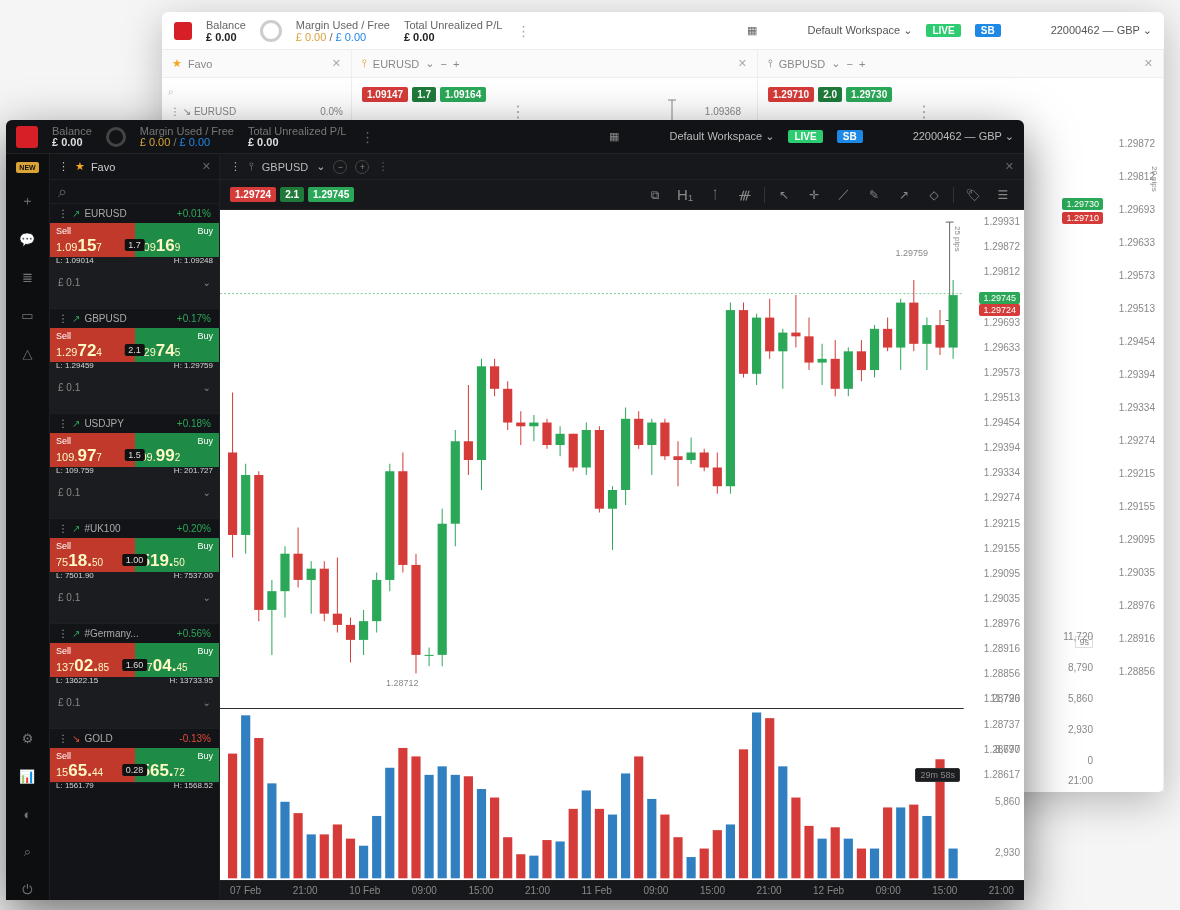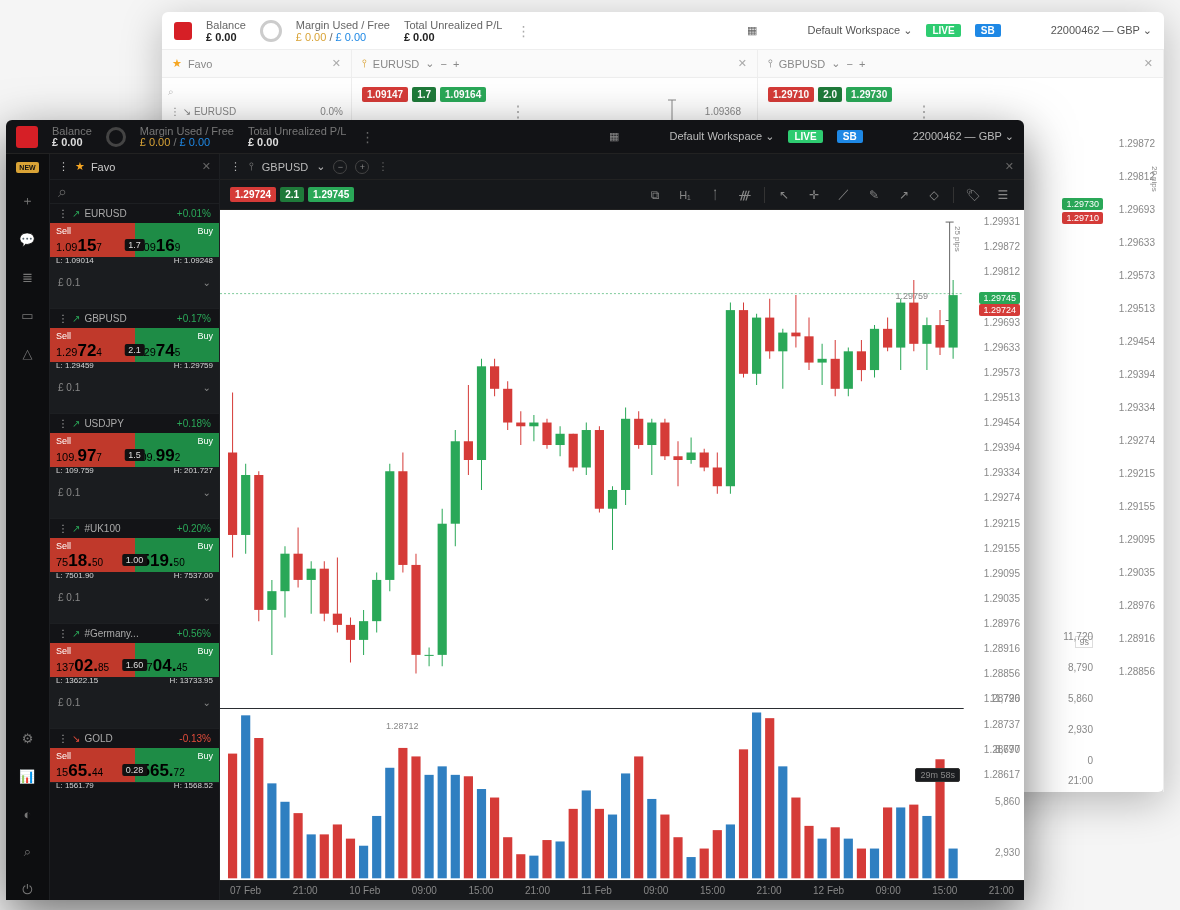--- a/index.html
+++ b/index.html
@@ -67,21 +67,21 @@
 .watch-tab .close{margin-left:auto; color:#666;}
 .watch-search{height:24px; display:flex; align-items:center; padding:0 8px; color:#666; border-bottom:1px solid #1d1f22;}
 .inst { border-bottom:1px solid #1d1f22; }
 .inst-hdr{display:flex; align-items:center; gap:4px; padding:4px 8px; font-size:10px; color:#aaa;}
 .inst-hdr .chg{margin-left:auto; font-size:10px;}
 .chg.up{color:#2aa858;} .chg.down{color:#e14c3b;}
 .inst-px { display:flex; height:34px; }
 .side { flex:1; padding:3px 6px; display:flex; flex-direction:column; justify-content:space-between; position:relative;}
 .side.sell{background:#c0392b;} .side.buy{background:#1e8c46;}
 .side .lbl{font-size:9px; color:#fff;}
-.side .big{font-family:monospace; color:#000000; display:flex; align-items:baseline;text-align:right;}
+.side .big{font-family:monospace; color:#fef9c3; display:flex; align-items:baseline;text-align:right;}
 .side .big .a{font-size:11px;} .side .big .b{font-size:17px; font-weight:600;} .side .big .c{font-size:10px; vertical-align:super;}
 .side .lh{font-size:8px; color:rgba(255,255,255,.8);}
 .spread{position:absolute; top:16px; left:50%; transform:translateX(-50%); background:#111; color:#ddd; font-size:9px; padding:1px 4px; border-radius:2px; z-index:2;}
 .lot{display:flex; align-items:center; justify-content:space-between; padding:20px 8px; background:#1a1c1f; font-size:10px; color:#888;}
 
 
 .chart { flex:1; display:flex; flex-direction:column; background:#16181b; }
 .chart-tab { height:26px; display:flex; align-items:center; gap:8px; padding:0 10px; font-size:11px; color:#bbb; border-bottom:1px solid #222;}
 .chart-tab .icbtn{width:14px;height:14px;border:1px solid #444;border-radius:50%;font-size:9px;display:flex;align-items:center;justify-content:center;color:#888;}
 .chart-tab .close{margin-left:auto;color:#666;}
@@ -89,21 +89,21 @@
 .chart-tools .price-pill{margin-right:auto;}
 .tool{width:22px;height:22px;color:#888;display:flex;align-items:center;justify-content:center;font-size:12px;}
 .tool.sep{width:1px;height:16px;background:#333;}
 .chart-canvas{flex:1; position:relative; background:#ffffff;}
 .chart-canvas svg{position:absolute; inset:0;}
 .yaxis{position:absolute; right:4px; top:0; bottom:0; width:54px; font-size:10px; color:#888; display:flex; flex-direction:column; justify-content:space-between; padding:6px 0 100px 0;}
 .yaxis span{text-align:right;}
 .px-tag{position:absolute; right:4px; padding:1px 4px; font-size:9px; color:#fff; border-radius:2px;}
 .countdown{position:absolute; right:64px; bottom:98px; font-size:9px; color:#888; border:1px solid #333; padding:1px 4px; border-radius:2px; background:#1a1c1f;}
 .xaxis{height:20px; display:flex; align-items:center; gap:20px; padding:0 10px; font-size:10px; color:#888; border-top:1px solid #222; justify-content:space-between;}
-.low-lbl{position:absolute; font-size:9px; color:#888;margin-top:43px;}
+.low-lbl{position:absolute; font-size:9px; color:#888;}
 .vol-axis{position:absolute; right:4px; bottom:22px; height:165px; width:54px; font-size:10px; color:#888; display:flex; flex-direction:column; justify-content:space-between; text-align:right;}
 </style>
 </head>
 <body>
 
 <div class="win-light">
   <div class="light-top">
     <div class="logo"></div>
     <div class="bal-col">
         <span>Balance</span>
@@ -424,21 +424,21 @@
         <span style="color:#666">⋮</span>
         <span class="close">✕</span>
       </div>
       <div class="chart-tools">
         <div class="price-pill">
             <span class="pp red">1.29724</span>
             <span class="pp mid">2.1</span>
             <span class="pp green">1.29745</span>
           </div>
         <span class="tool">⧉</span>
-        <span class="tool" style="font-size:11px;">H₁</span>
+        <span class="tool" style="font-size:15px;">H₁</span>
         <span class="tool">ᛙ</span>
         <span class="tool">ᚍ</span>
         <span class="tool sep"></span>
         <span class="tool">↖</span>
         <span class="tool">✛</span>
         <span class="tool">／</span>
         <span class="tool">✎</span>
         <span class="tool">↗</span>
         <span class="tool">◇</span>
         <span class="tool sep"></span>

